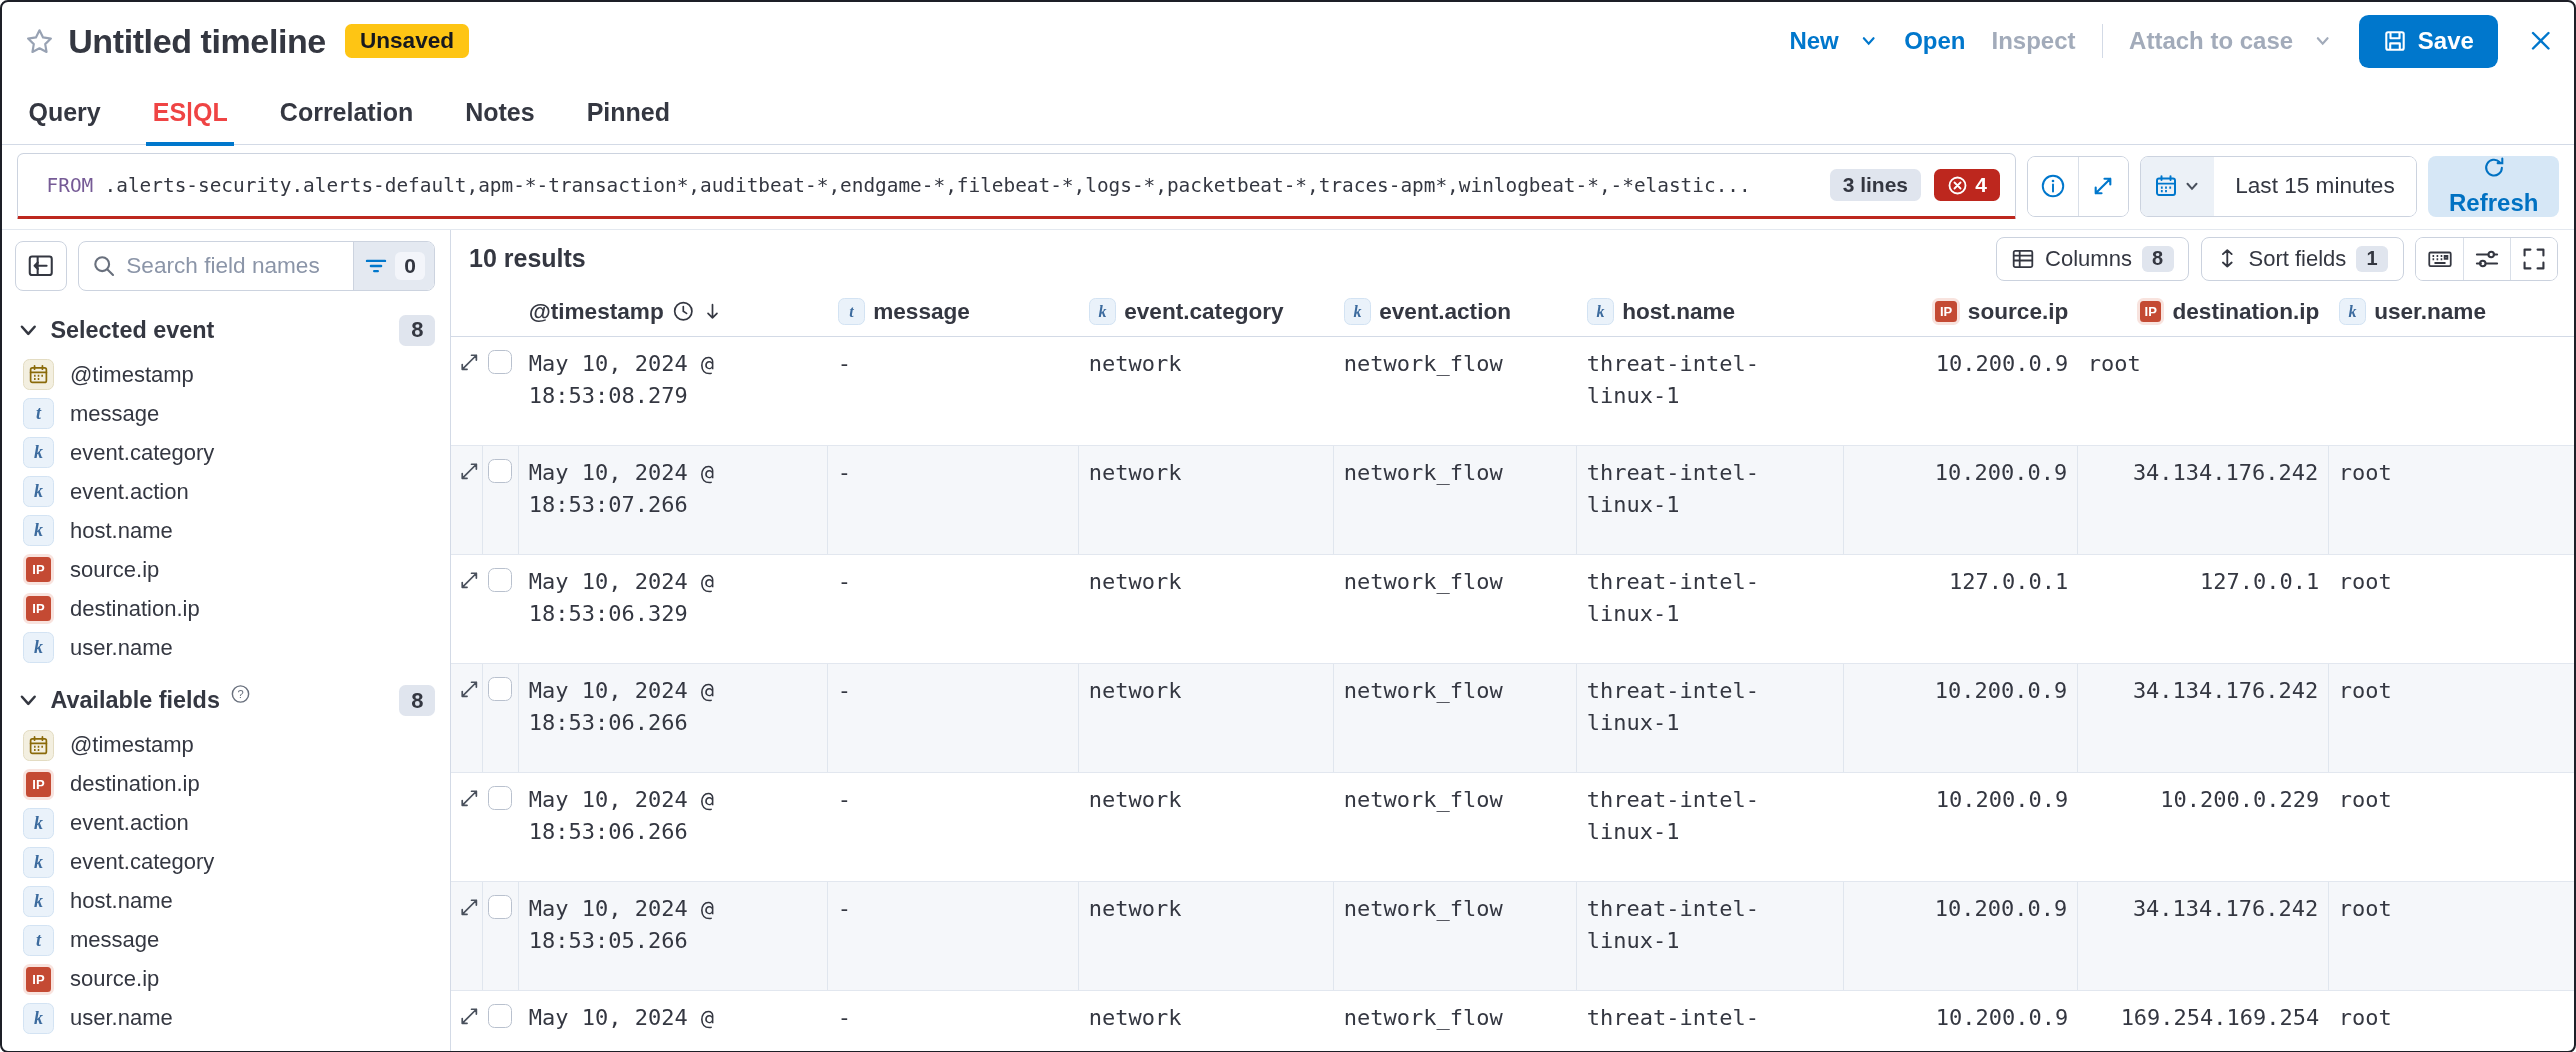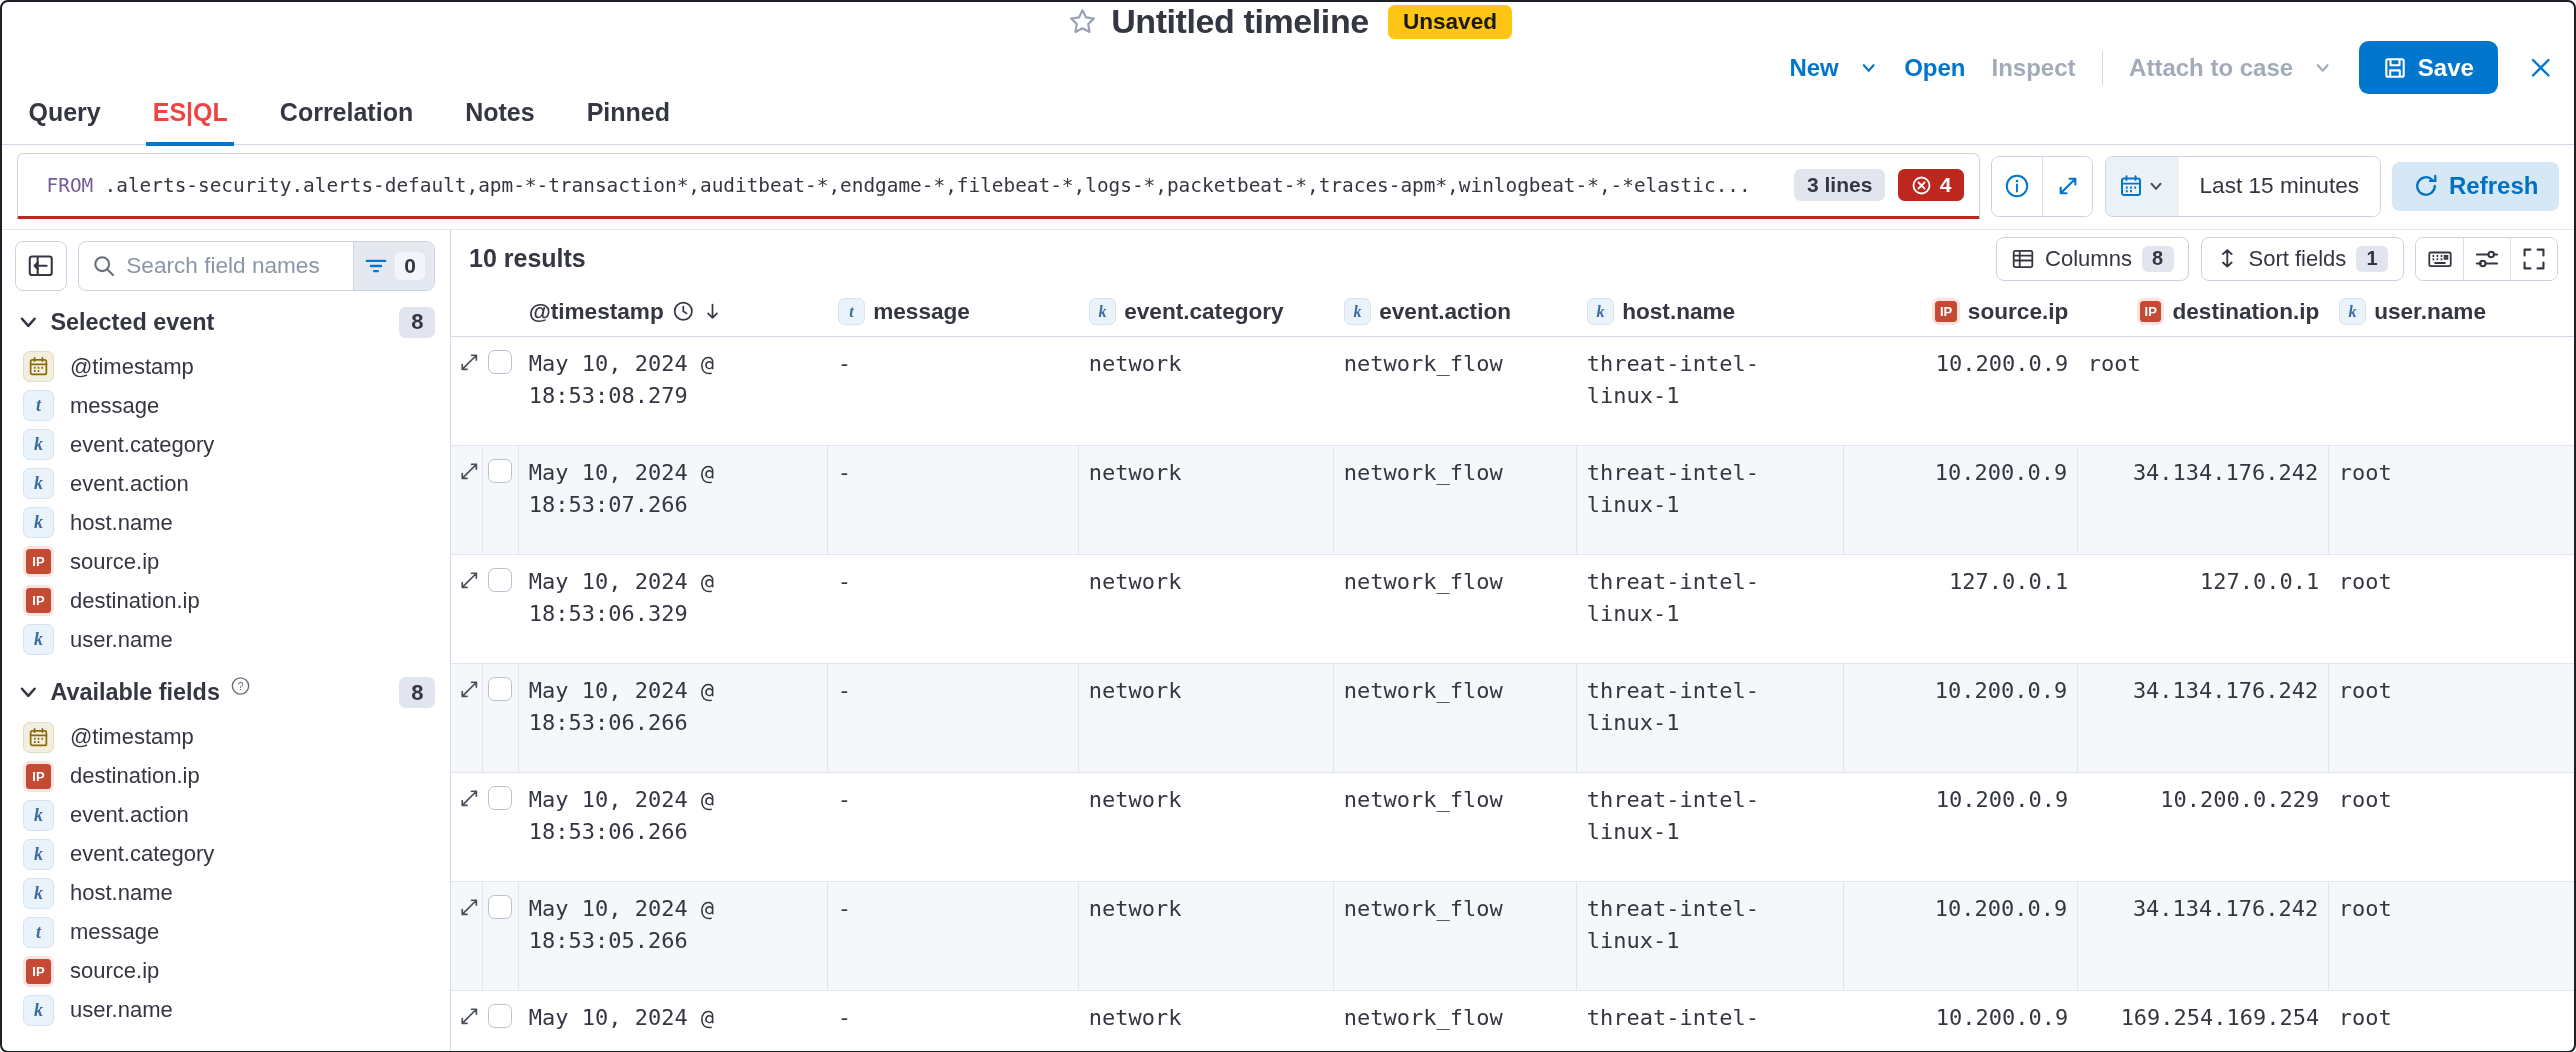--- a/index.html
+++ b/index.html
@@ -4,21 +4,21 @@
 <style>
   * { box-sizing: border-box; margin: 0; padding: 0; }
   html,body { background:#fff; }
   body { font-family: "Liberation Sans","DejaVu Sans",sans-serif; color:#343741; }
   .mono { font-family: "DejaVu Sans Mono","Liberation Mono",monospace; }
 
   .frame{ width:2576px; height:1053px; border:2.4px solid #1d1f27; border-radius:8px;
           overflow:hidden; background:#fff; position:relative; }
 
   
-  .top{ height:78px; display:flex; align-items:center; padding:0 19.4px 0 22.6px;flex-direction:column; }
+  .top{ height:78px; display:flex; align-items:center; padding:0 19.4px 0 22.6px; }
   .top-left{ display:flex; align-items:center; gap:14.6px; }
   .star-btn{ background:none;border:none; cursor:pointer; display:flex; }
   .page-title{ font-size:34px; font-weight:700; color:#343741; letter-spacing:-0.4px; }
   .badge-warning{ background:#FEC514; color:#17191e; font-size:22.6px; font-weight:600;
                   padding:4px 14.6px; border-radius:6.5px; margin-left:4.9px; }
   .top-right{ margin-left:auto; display:flex; align-items:center; gap:26px; }
   .link-btn{ background:none; border:none; font-size:24px; font-weight:600; color:#0077CC;
              display:flex; align-items:center; gap:20px; cursor:pointer;
              font-family:inherit; }
   .link-btn.disabled{ color:#a2abba; }
@@ -51,28 +51,28 @@
                 align-items:center; gap:7.3px; flex:0 0 auto; margin-left:13px; }
   .icon-pair{ display:flex; border:0.8px solid #ccd3df; border-radius:8px; height:61px; overflow:hidden; background:#fff; }
   .icon-pair button{ width:50px; background:#fff; border:none; display:flex; align-items:center;
                      justify-content:center; cursor:pointer; }
   .icon-pair button + button{ border-left:0.8px solid #d9dfe8; }
   .datepicker{ display:flex; height:61px; border:0.8px solid #ccd3df; border-radius:8px; overflow:hidden; }
   .dp-left{ width:73px; background:#ecf1f7; display:flex; align-items:center; justify-content:center;
             gap:4.9px; border:none; cursor:pointer; }
   .dp-text{ display:flex; align-items:center; padding:0 21px; font-size:22.6px; color:#343741;
             background:#fff; border:none; cursor:pointer; font-family:inherit; }
-  .refresh-btn{ height:49px; border:none; border-radius:8px; background:#d6e7f6; color:#0071C2;
+  .refresh-btn{ height:61px; border:none; border-radius:8px; background:#d6e7f6; color:#0071C2;
                 font-size:24px; font-weight:600; display:flex; align-items:center; gap:9.7px;
-                padding:0 21px; cursor:pointer; font-family:inherit; }
+                padding:0 21px; cursor:pointer; font-family:inherit;flex-direction:column; }
 
   
   .content{ display:flex; height:825px; }
   .sidebar{ width:449px; border-right:0.8px solid #D3DAE6; padding:11.3px 14.6px 0 13px; overflow:hidden; }
-  .sidebar-top{ display:flex; gap:11.3px; margin-bottom:13px; }
+  .sidebar-top{ display:flex; gap:11.3px; margin-bottom:21px; }
   .collapse-btn{ width:52px; height:50px; border:0.8px solid #ccd3df; border-radius:8px; background:#fff;
                  display:flex; align-items:center; justify-content:center; cursor:pointer; flex:0 0 auto; }
   .search-wrap{ flex:1; height:50px; border:0.8px solid #ccd3df; border-radius:8px; display:flex;
                 overflow:hidden; background:#fff; }
   .search-box{ flex:1; display:flex; align-items:center; position:relative; }
   .search-box svg{ position:absolute; left:13px; }
   .search-box input{ width:100%; height:100%; border:none; outline:none; padding-left:47px;
                      font-size:22.6px; color:#343741; font-family:inherit; background:transparent; }
   .search-box input::placeholder{ color:#8b95a8; }
   .filter-seg{ width:81px; background:#e4e9f1; border-left:0.8px solid #ccd3df; display:flex;

